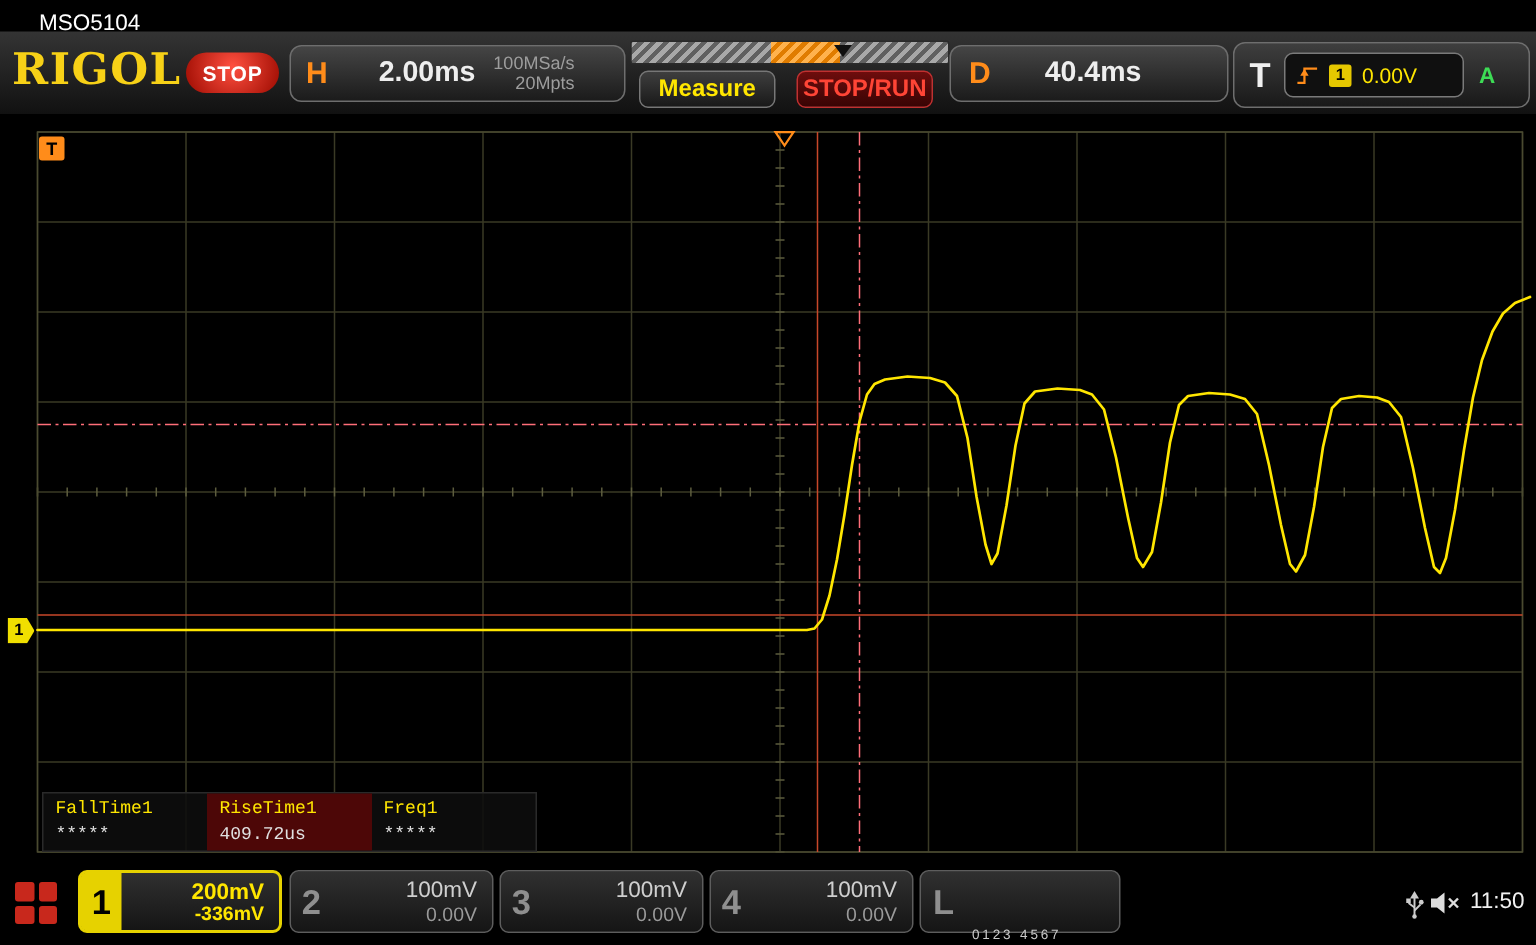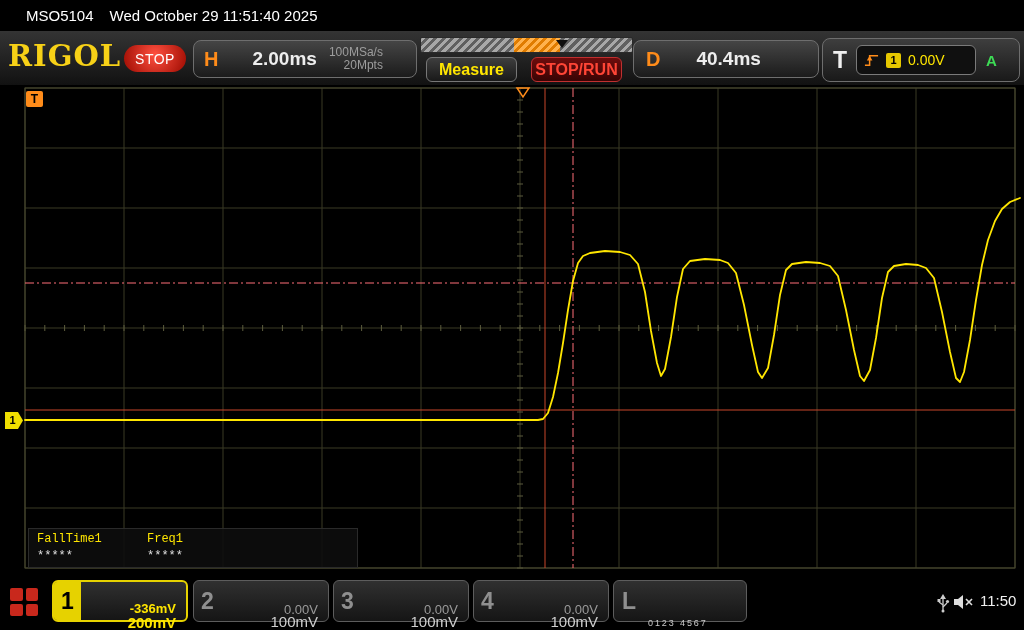--- a/index.html
+++ b/index.html
@@ -4,23 +4,23 @@
 <style>
   html,body{margin:0;padding:0;background:#000;}
   .screen{position:relative;width:1024px;height:630px;background:#000;font-family:"Liberation Sans",sans-serif;overflow:hidden;}
 
   
   .titlebar{position:absolute;left:0;top:0;width:100%;height:30px;display:flex;align-items:center;color:#fff;font-size:15px;}
   .titlebar .model{margin-left:26px;}
   .titlebar .dt{margin-left:16px;}
 
   
-  .header{position:absolute;left:0;top:31px;width:1024px;height:55px;background:linear-gradient(#343434,#111);}
+  .header{position:absolute;left:0;top:21px;width:1024px;height:55px;background:linear-gradient(#343434,#111);}
   .logo{position:absolute;left:8px;top:8px;font-family:"DejaVu Serif",serif;font-weight:bold;font-size:29px;color:#f7d117;letter-spacing:1px;}
-  .stopbadge{position:absolute;left:124px;top:14px;width:62px;height:27px;border-radius:14px;background:radial-gradient(circle at 50% 35%,#ff5040,#9c0a00);color:#fff;font-weight:normal;font-size:14px;display:flex;align-items:center;justify-content:center;letter-spacing:.5px;}
+  .stopbadge{position:absolute;left:124px;top:14px;width:62px;height:27px;border-radius:14px;background:radial-gradient(circle at 50% 35%,#ff5040,#9c0a00);color:#fff;font-weight:bold;font-size:14px;display:flex;align-items:center;justify-content:center;letter-spacing:.5px;}
   .hbtn{position:absolute;border:1px solid #6e6e6e;border-radius:8px;background:linear-gradient(#454545,#1b1b1b);box-sizing:border-box;}
   .big{color:#eee;font-size:19px;font-weight:bold;margin-left:24px;}
   .ltr{color:#ff8c1a;font-weight:bold;font-size:20px;}
   #hbtn{left:193px;top:9px;width:224px;height:38px;display:flex;align-items:center;gap:10px;padding:0 10px;}
   .rates{margin-left:2px;color:#9d9d9d;font-size:12px;line-height:13px;text-align:right;}
   #dbtn{left:633px;top:9px;width:186px;height:38px;display:flex;align-items:center;gap:12px;padding:0 12px;}
   .hscroll{position:absolute;left:420px;top:6px;width:211px;height:14px;background:repeating-linear-gradient(135deg,#a8a8a8 0 3px,#606060 3px 6px);border:1px solid #2a2a2a;border-radius:2px;}
   .hscroll .win{position:absolute;left:44%;top:0;bottom:0;width:22%;background:repeating-linear-gradient(135deg,#ffb24d 0 3px,#e07c00 3px 6px);}
   .hscroll .ptr{position:absolute;left:64%;top:2px;width:0;height:0;border-left:6px solid transparent;border-right:6px solid transparent;border-top:8px solid #101010;}
   .smallbtn{position:absolute;top:26px;height:25px;border:1px solid #777;border-radius:6px;background:linear-gradient(#3e3e3e,#191919);display:flex;align-items:center;justify-content:center;font-size:16px;font-weight:bold;box-sizing:border-box;}
@@ -42,38 +42,37 @@
   .mcol.hl{background:#4d0707;}
   .mname{color:#ffe600;font-size:12px;}
   .mval{color:#e0e0e0;font-size:12px;margin-top:3px;}
 
   
   .bottombar{position:absolute;left:0;top:575px;width:1024px;height:55px;background:#000;}
   .quick{position:absolute;left:10px;top:13px;width:28px;height:28px;display:grid;grid-template-columns:1fr 1fr;grid-template-rows:1fr 1fr;gap:3px;}
   .quick div{background:#c8281c;border-radius:2px;}
   .chbox{position:absolute;top:5px;width:136px;height:42px;border:1px solid #5d5d5d;border-radius:6px;background:linear-gradient(#303030,#151515);box-sizing:border-box;}
   .chbox .tab{position:absolute;left:0;top:0;bottom:0;width:27px;display:flex;align-items:center;justify-content:center;font-size:23px;font-weight:bold;color:#8f8f8f;}
-  .chbox .scale{position:absolute;right:10px;top:4px;font-size:15px;color:#cfcfcf;margin-top:28px;}
+  .chbox .scale{position:absolute;right:10px;top:4px;font-size:15px;color:#cfcfcf;}
   .chbox .offset{position:absolute;right:10px;bottom:4px;font-size:13px;color:#9a9a9a;text-align:right;}
   .chbox.active{border:2px solid #e6d200;}
   .chbox.active .tab{background:#e6d200;color:#000;border-radius:3px 0 0 3px;}
   .chbox.active .scale,.chbox.active .offset{color:#ffe600;font-weight:bold;}
   .lbox{position:absolute;left:613px;top:5px;width:134px;height:42px;border:1px solid #5d5d5d;border-radius:6px;background:linear-gradient(#303030,#151515);box-sizing:border-box;}
   .lbox .tab{position:absolute;left:8px;top:7px;font-size:23px;font-weight:bold;color:#8f8f8f;}
   .lrows{position:absolute;left:34px;top:7px;font-size:9px;letter-spacing:-0.3px;line-height:14px;color:#cacaca;white-space:pre;}
   .clock{position:absolute;left:980px;top:17px;color:#f0f0f0;font-size:15px;}
 </style>
 </head>
 <body>
 
 <div class="screen">
 
   <div class="titlebar">
     <span class="model">MSO5104</span>
-    <span class="dt">Wed October 29 11:51:40 2025</span>
   </div>
 
   <div class="header">
     <div class="logo">RIGOL</div>
     <div class="stopbadge">STOP</div>
 
     <div class="hbtn" id="hbtn">
       <span class="ltr">H</span>
       <span class="big">2.00ms</span>
       <span class="rates">
@@ -232,20 +231,24 @@
         <polyline points="25,335 538,335 543,334 548,328 553,312 558,288 563,258 568,225 573,196 578,178 583,171 590,168 605,166 620,167 630,170 638,179 645,207 651,246 657,278 661,291 665,284 671,252 677,212 683,184 690,176 705,174 720,175 728,178 736,188 744,220 752,260 758,287 762,293 768,283 774,250 780,210 786,185 792,179 806,177 820,178 830,181 838,191 846,225 854,265 860,291 864,296 870,285 876,253 882,213 888,187 894,181 906,179 918,180 926,183 934,193 942,227 950,267 956,293 960,297 964,287 970,255 976,215 982,180 988,155 995,136 1002,124 1010,117 1020,113" fill="none" stroke="#ffe600" stroke-width="1.8" stroke-linejoin="round" stroke-linecap="round"></polyline>
       </svg>
     <div class="tflag">T</div>
     <div class="chflag">1</div>
 
     <div class="mpanel">
       <div class="mcol">
         <div class="mname">FallTime1</div>
         <div class="mval">*****</div>
       </div>
+      <div class="mcol hl">
+        <div class="mname">RiseTime1</div>
+        <div class="mval">409.72us</div>
+      </div>
       <div class="mcol">
         <div class="mname">Freq1</div>
         <div class="mval">*****</div>
       </div>
     </div>
   </div>
 
   <div class="bottombar">
     <div class="quick">
       <div></div>

